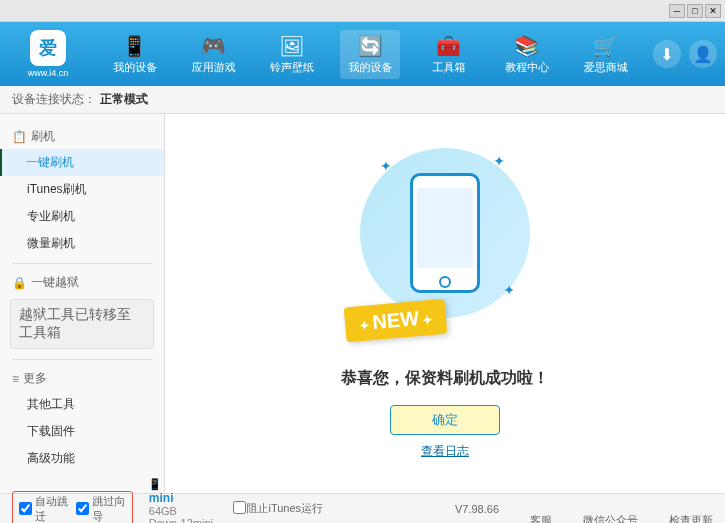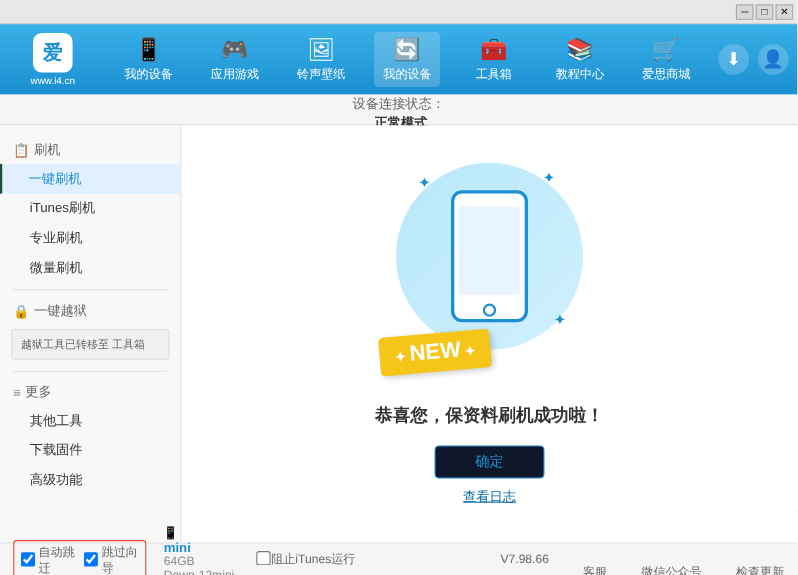--- a/index.html
+++ b/index.html
@@ -68,21 +68,21 @@
       color: white; cursor: pointer; font-size: 16px;
     }
 
     
     .status-bar {
       height: 28px;
       background: #f5f5f5;
       border-bottom: 1px solid #ddd;
       display: flex; align-items: center;
       padding: 0 12px;
-      font-size: 12px; color: #333; flex-direction: column;
+      font-size: 12px; color: #333;
     }
     .status-label { color: #666; }
     .status-value { color: #333; font-weight: bold; margin-left: 4px; }
 
     
     .main {
       display: flex;
       height: calc(523px - 22px - 64px - 28px - 30px);
     }
 
@@ -114,21 +114,21 @@
       color: #1a8fd1;
     }
     .sidebar-divider { height: 1px; background: #e0e0e0; margin: 4px 12px; }
 
     .jailbreak-box {
       margin: 4px 10px;
       padding: 6px 8px;
       background: #f0f0f0;
       border: 1px solid #ddd;
       border-radius: 3px;
-      font-size: 10px; color: #666;
+      font-size: 14px; color: #666;
     }
 
     
     .content {
       flex: 1;
       background: white;
       display: flex; flex-direction: column; align-items: center; justify-content: center;
       position: relative;
     }
 
@@ -190,22 +190,22 @@
     .sparkle {
       position: absolute;
       color: #1a8fd1; font-size: 14px;
     }
 
     .success-msg {
       font-size: 16px; color: #333; margin-bottom: 16px; font-weight: bold;
     }
 
     .confirm-btn {
-      width: 100px; height: 30px;
-      background: #0f172a;
+      width: 110px; height: 30px;
+      background: #fef9c3;
       border: 1px solid #1a8fd1;
       border-radius: 4px;
       color: #1a8fd1; cursor: pointer;
       font-size: 13px; margin-bottom: 8px;
     }
 
     .review-link {
       font-size: 12px; color: #0369a1; cursor: pointer; text-decoration: underline;
     }
 

